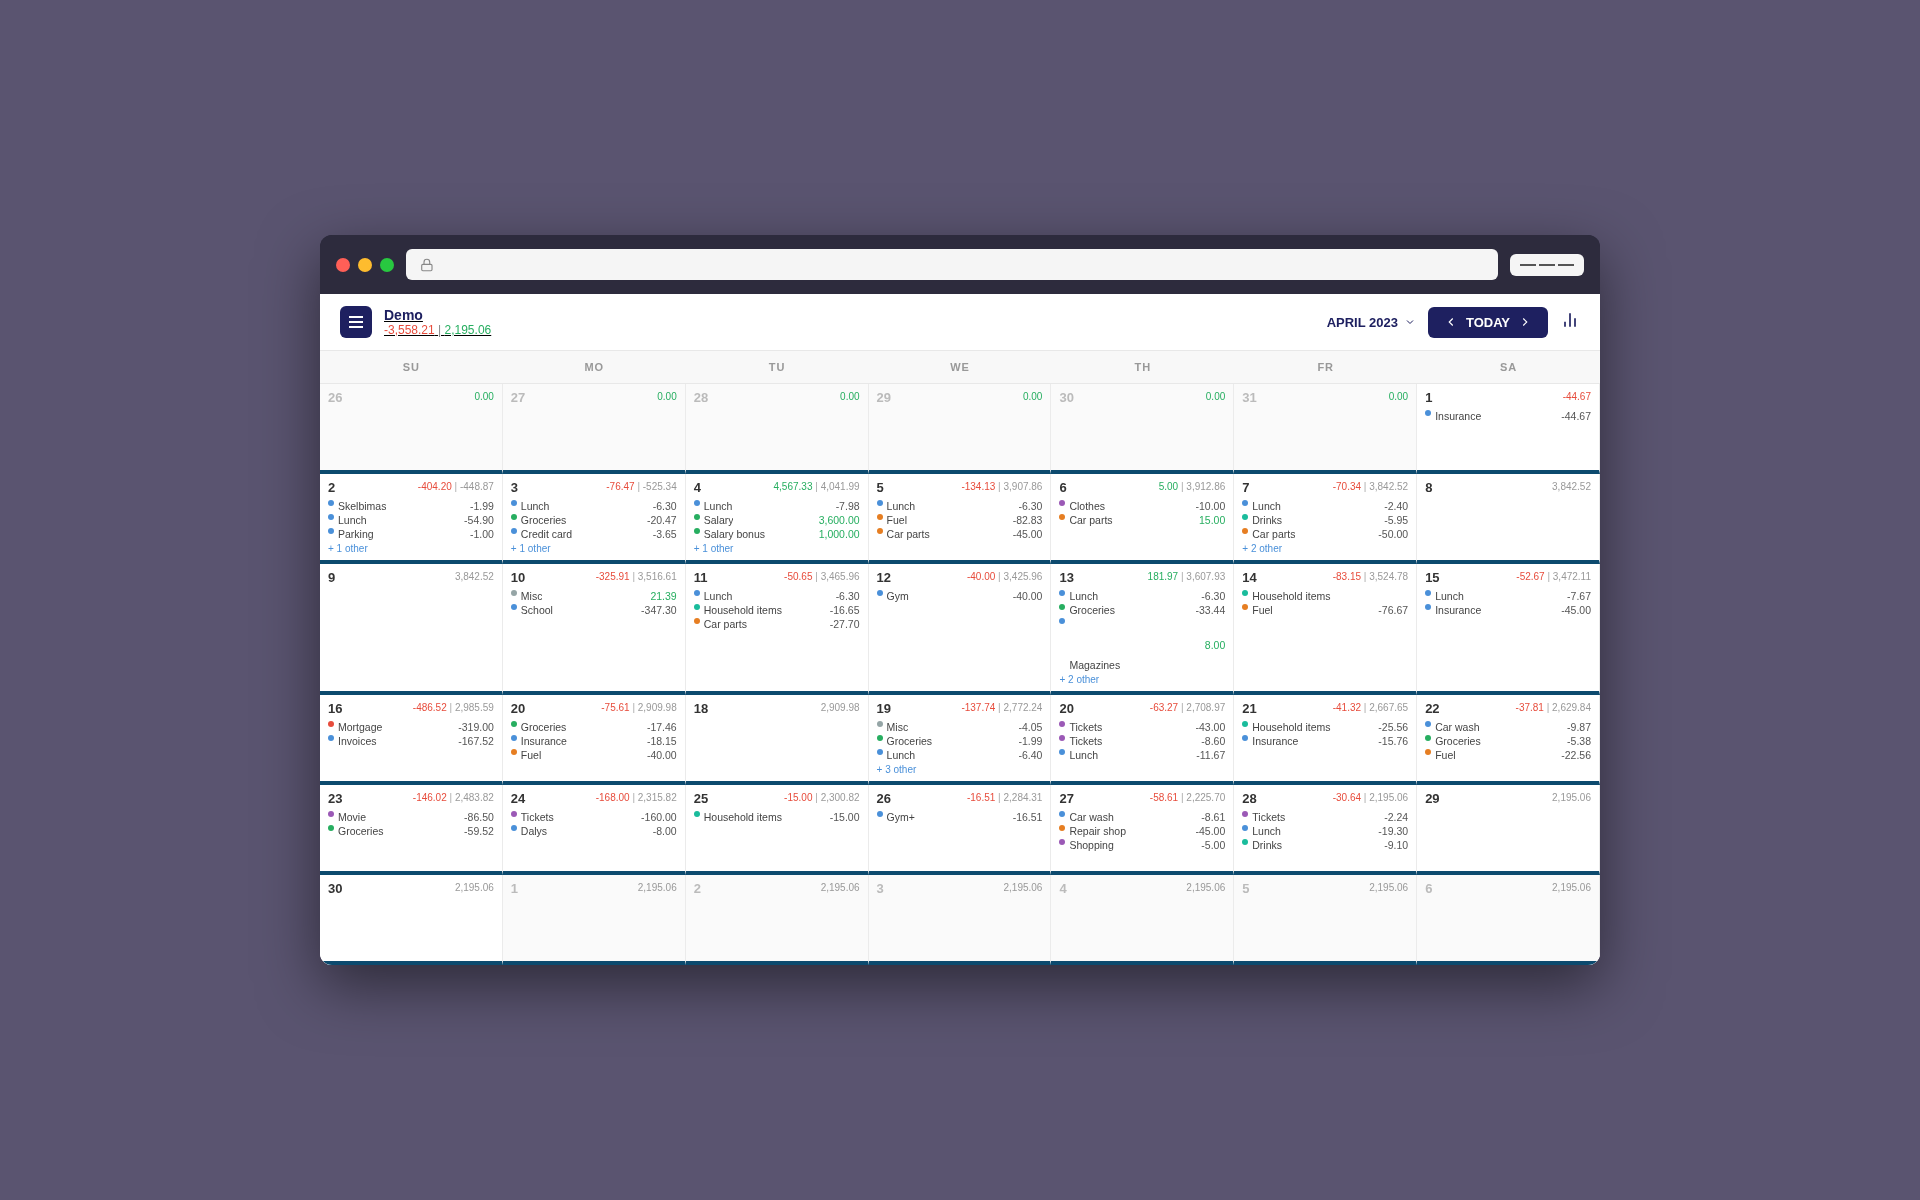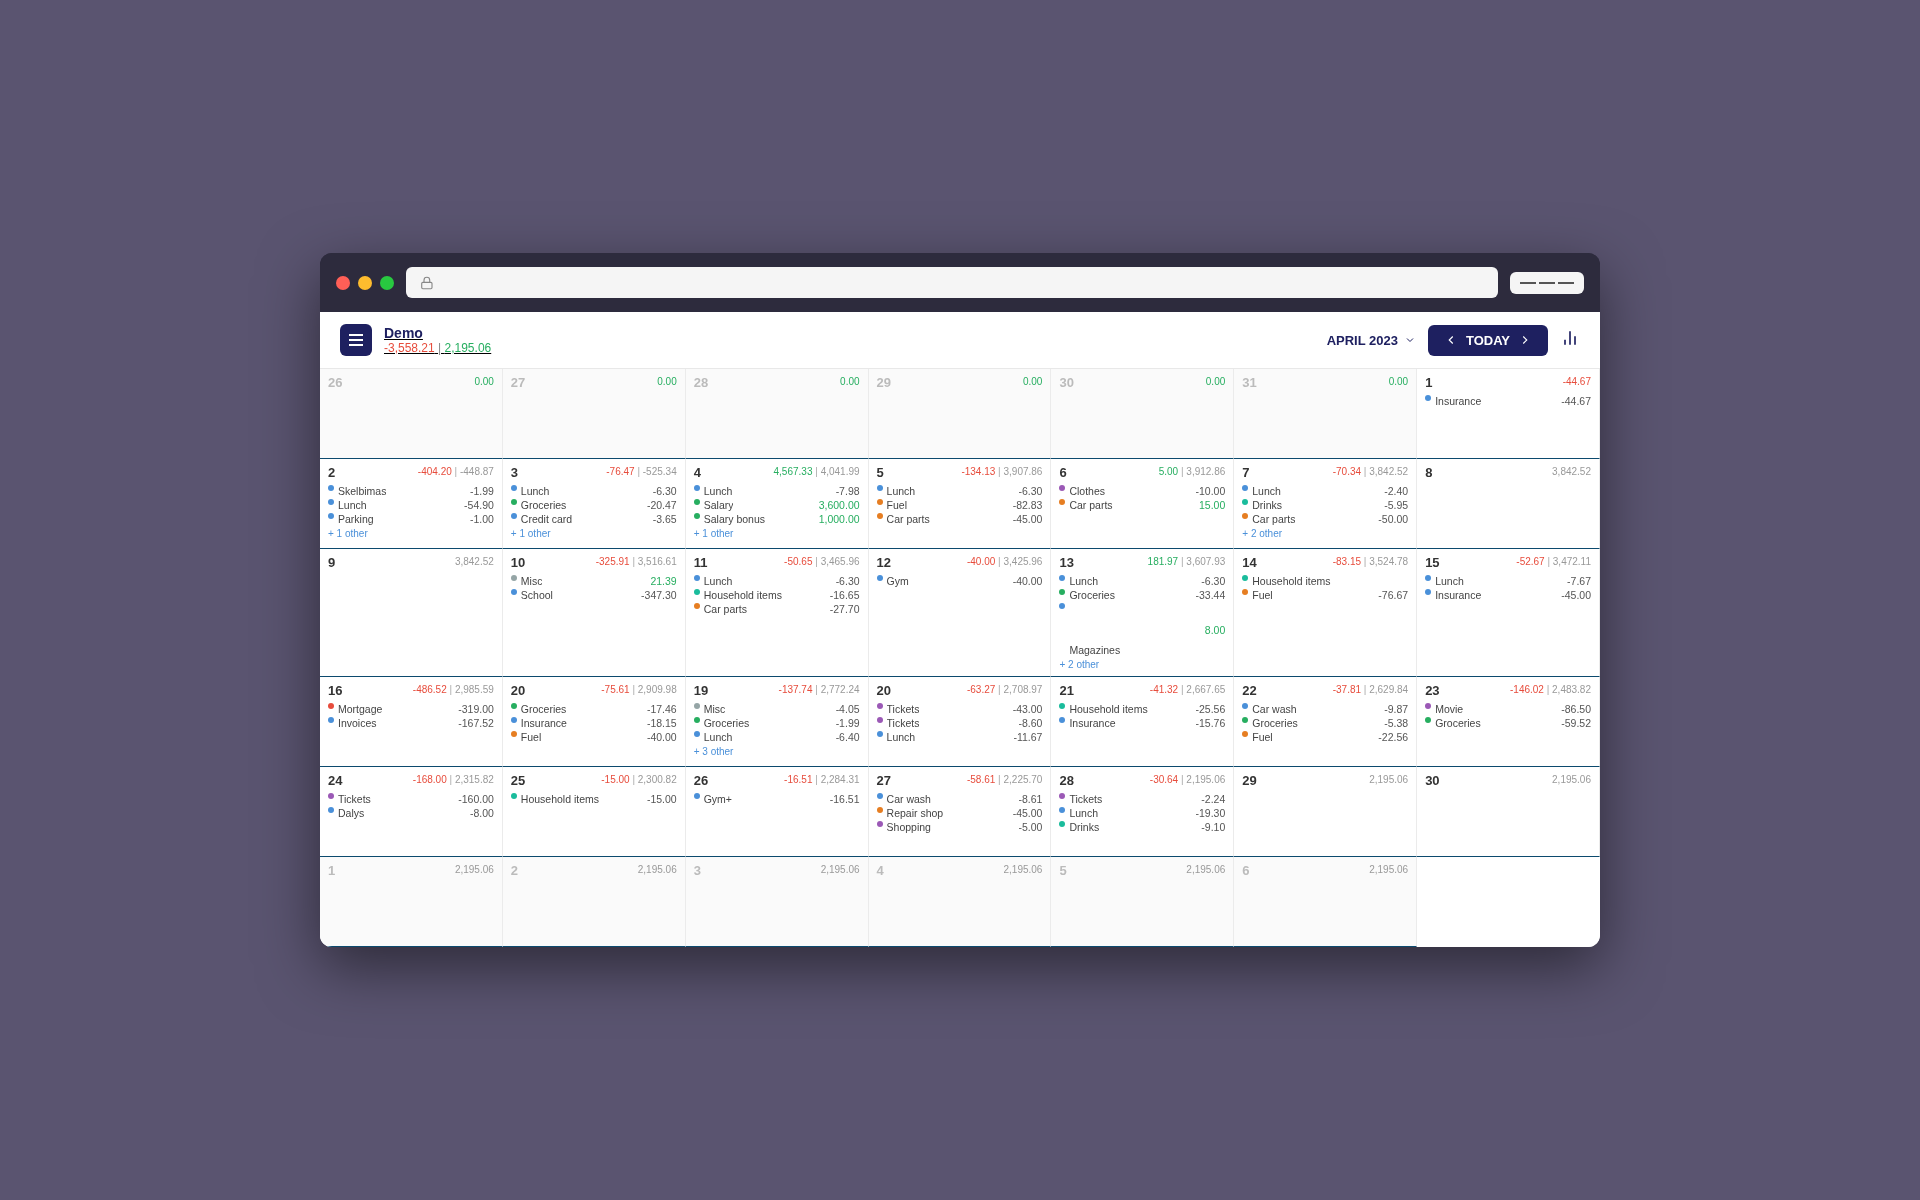--- a/index.html
+++ b/index.html
@@ -124,21 +124,21 @@
       color: #999;
       letter-spacing: 1px;
     }
     .cal-grid {
       display: grid;
       grid-template-columns: repeat(7, 1fr);
       grid-auto-rows: auto;
     }
     .cal-cell {
       border-right: 1px solid #ebebeb;
-      border-bottom: 1px solid #0c4a6e;
+      border-bottom: 4px solid #0c4a6e;
       padding: 6px 8px;
       min-height: 90px;
       vertical-align: top;
       background: white;
     }
     .cal-cell.other-month {
       background: #fafafa;
     }
     .cell-header {
       display: flex;
@@ -265,20 +265,29 @@
           <svg width="20" height="20" viewBox="0 0 24 24" fill="none" stroke="#1e2060" stroke-width="2">
               <line x1="18" y1="20" x2="18" y2="10"></line>
               <line x1="12" y1="20" x2="12" y2="4"></line>
               <line x1="6" y1="20" x2="6" y2="14"></line>
             </svg>
         </button>
       </div>
     </div>
 
     <div class="calendar">
+      <div class="cal-header">
+        <div class="cal-day-header">SU</div>
+        <div class="cal-day-header">MO</div>
+        <div class="cal-day-header">TU</div>
+        <div class="cal-day-header">WE</div>
+        <div class="cal-day-header">TH</div>
+        <div class="cal-day-header">FR</div>
+        <div class="cal-day-header">SA</div>
+      </div>
       <div class="cal-grid" id="cal-grid">
       <div class="cal-cell other-month">
             <div class="cell-header">
               <div class="cell-date other-month">26</div>
               <div class="cell-amounts amounts-header"><span class="daily-pos">0.00</span></div>
             </div>
           </div>
           <div class="cal-cell other-month">
             <div class="cell-header">
               <div class="cell-date other-month">27</div>
@@ -658,20 +667,26 @@
                 <span style="overflow: hidden; text-overflow: ellipsis; white-space: nowrap;">Insurance</span>
               </div>
               <span class="tx-amount" style="color: rgb(85, 85, 85);">-18.15</span>
             </div>
             <div class="transaction">
               <div class="tx-name">
                 <span class="tx-dot orange"></span>
                 <span style="overflow: hidden; text-overflow: ellipsis; white-space: nowrap;">Fuel</span>
               </div>
               <span class="tx-amount" style="color: rgb(85, 85, 85);">-40.00</span>
+            </div>
+          </div>
+          <div class="cal-cell">
+            <div class="cell-header">
+              <div class="cell-date">18</div>
+              <div class="cell-amounts amounts-header"><span class="bal">2,909.98</span></div>
             </div>
           </div>
           <div class="cal-cell">
             <div class="cell-header">
               <div class="cell-date">19</div>
               <div class="cell-amounts amounts-header"><span class="daily-neg">-137.74</span> | <span class="bal">2,772.24</span></div>
             </div>
             <div class="transaction">
               <div class="tx-name">
                 <span class="tx-dot gray"></span>

